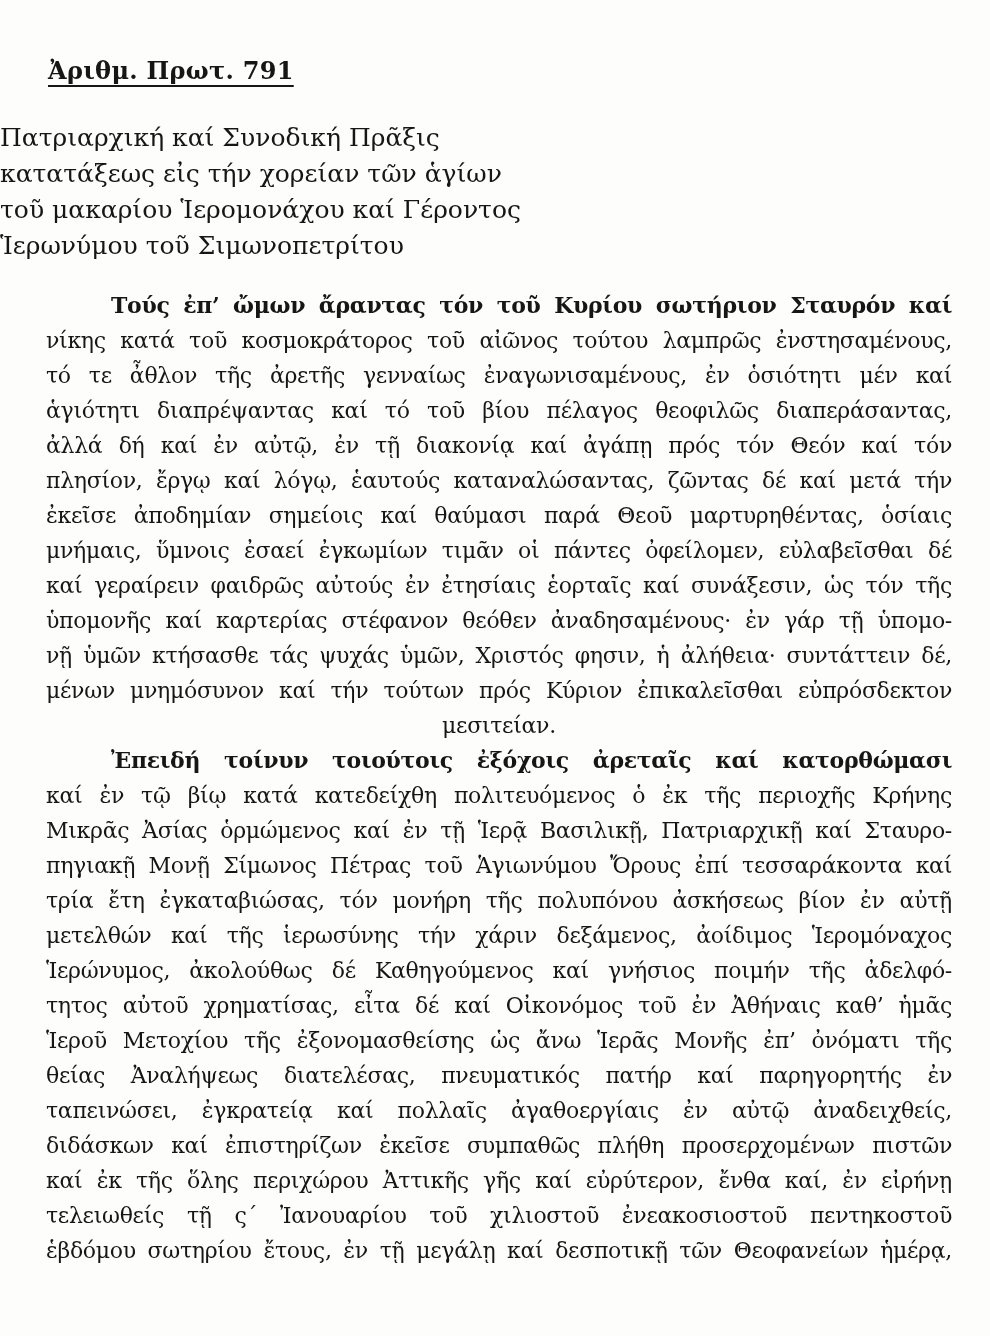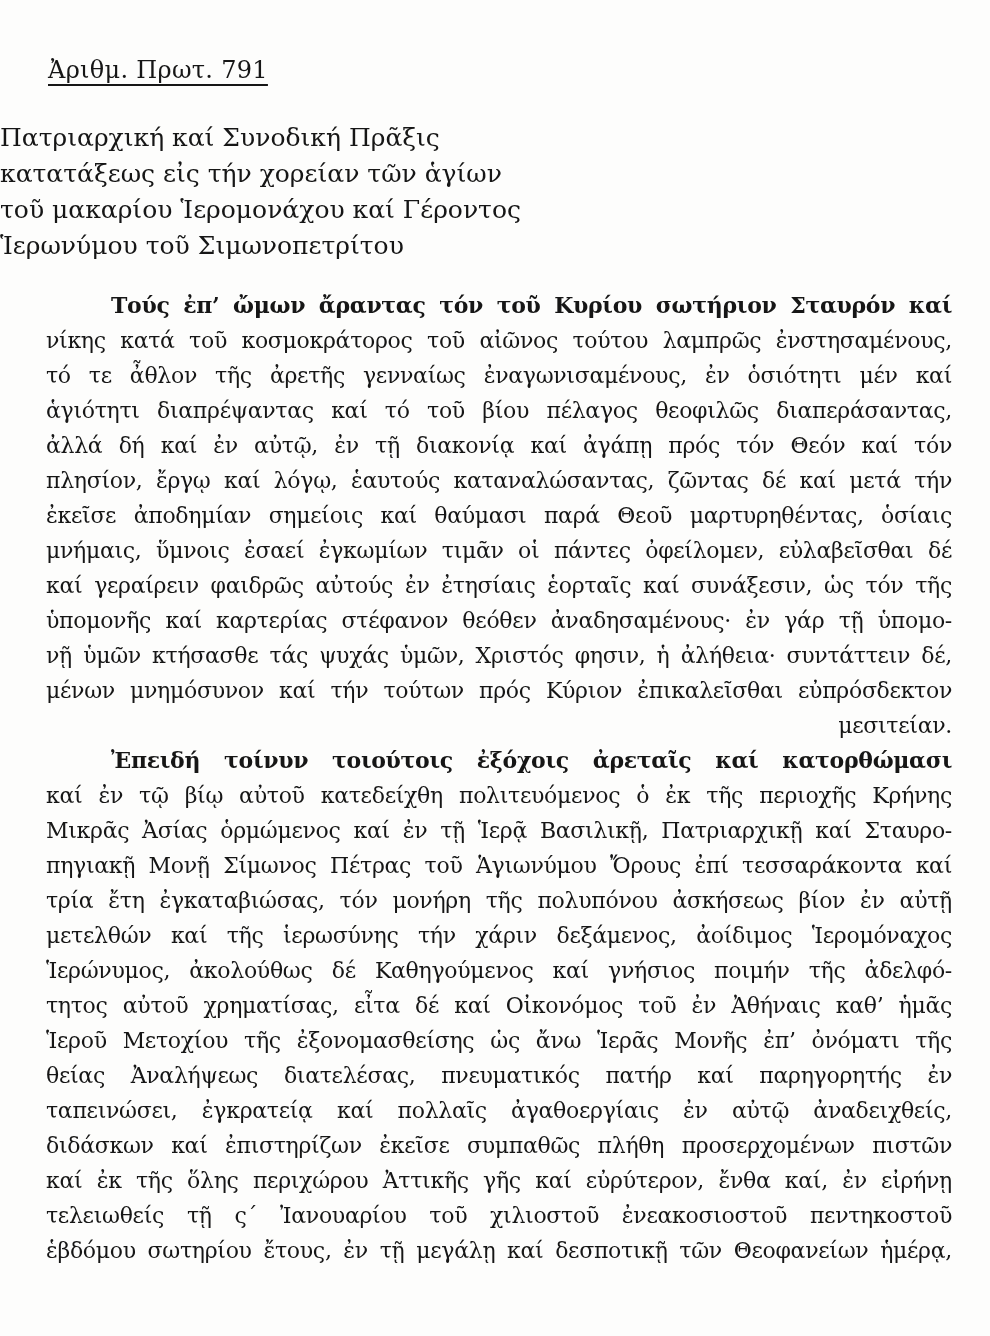--- a/index.html
+++ b/index.html
@@ -19,20 +19,21 @@
   }
   .protocol {
     position: absolute;
     left: 48px;
     top: 56px;
     font-size: 24px;
     letter-spacing: 0.3px;
     text-decoration: underline;
     text-decoration-thickness: 1.5px;
     text-underline-offset: 6px;
+    font-weight: bold;
   }
   .title-block {
     position: absolute;
     left: 0;
     right: 0;
     top: 120px;
     text-align: left;
     font-size: 25px;
     line-height: 36px;
   }
@@ -57,21 +58,21 @@
     content: "";
     display: inline-block;
     width: 100%;
     height: 0;
   }
   .jline.indent {
     text-indent: 65px;
     font-weight: bold;
   }
   .jline.plain {
-    text-align: right;
+    text-align: center;
   }
 </style>
 </head>
 <body>
 
 <div class="page">
 
   <div class="protocol">Ἀριθμ. Πρωτ. 791</div>
 
   <div class="title-block">
@@ -94,21 +95,21 @@
       <div class="jline stretch">μνήμαις, ὕμνοις ἐσαεί ἐγκωμίων τιμᾶν οἱ πάντες ὀφείλομεν, εὐλαβεῖσθαι δέ</div>
       <div class="jline stretch">καί γεραίρειν φαιδρῶς αὐτούς ἐν ἐτησίαις ἑορταῖς καί συνάξεσιν, ὡς τόν τῆς</div>
       <div class="jline stretch">ὑπομονῆς καί καρτερίας στέφανον θεόθεν ἀναδησαμένους· ἐν γάρ τῇ ὑπομο-</div>
       <div class="jline stretch">νῇ ὑμῶν κτήσασθε τάς ψυχάς ὑμῶν, Χριστός φησιν, ἡ ἀλήθεια· συντάττειν δέ,</div>
       <div class="jline stretch">μένων μνημόσυνον καί τήν τούτων πρός Κύριον ἐπικαλεῖσθαι εὐπρόσδεκτον</div>
       <div class="jline plain">μεσιτείαν.</div>
     </div>
 
     <div>
       <div class="jline stretch indent">Ἐπειδή τοίνυν τοιούτοις ἐξόχοις ἀρεταῖς καί κατορθώμασι διακέκριται</div>
-      <div class="jline stretch">καί ἐν τῷ βίῳ αὐτοῦ κατεδείχθη πολιτευόμενος ὁ ἐκ τῆς περιοχῆς Κρήνης</div>
+      <div class="jline stretch">καί ἐν τῷ βίῳ κατά κατεδείχθη πολιτευόμενος ὁ ἐκ τῆς περιοχῆς Κρήνης</div>
       <div class="jline stretch">Μικρᾶς Ἀσίας ὁρμώμενος καί ἐν τῇ Ἱερᾷ Βασιλικῇ, Πατριαρχικῇ καί Σταυρο-</div>
       <div class="jline stretch">πηγιακῇ Μονῇ Σίμωνος Πέτρας τοῦ Ἁγιωνύμου Ὄρους ἐπί τεσσαράκοντα καί</div>
       <div class="jline stretch">τρία ἔτη ἐγκαταβιώσας, τόν μονήρη τῆς πολυπόνου ἀσκήσεως βίον ἐν αὐτῇ</div>
       <div class="jline stretch">μετελθών καί τῆς ἱερωσύνης τήν χάριν δεξάμενος, ἀοίδιμος Ἱερομόναχος</div>
       <div class="jline stretch">Ἱερώνυμος, ἀκολούθως δέ Καθηγούμενος καί γνήσιος ποιμήν τῆς ἀδελφό-</div>
       <div class="jline stretch">τητος αὐτοῦ χρηματίσας, εἶτα δέ καί Οἰκονόμος τοῦ ἐν Ἀθήναις καθ’ ἡμᾶς</div>
       <div class="jline stretch">Ἱεροῦ Μετοχίου τῆς ἐξονομασθείσης ὡς ἄνω Ἱερᾶς Μονῆς ἐπ’ ὀνόματι τῆς</div>
       <div class="jline stretch">θείας Ἀναλήψεως διατελέσας, πνευματικός πατήρ καί παρηγορητής ἐν</div>
       <div class="jline stretch">ταπεινώσει, ἐγκρατείᾳ καί πολλαῖς ἀγαθοεργίαις ἐν αὐτῷ ἀναδειχθείς,</div>
       <div class="jline stretch">διδάσκων καί ἐπιστηρίζων ἐκεῖσε συμπαθῶς πλήθη προσερχομένων πιστῶν</div>

